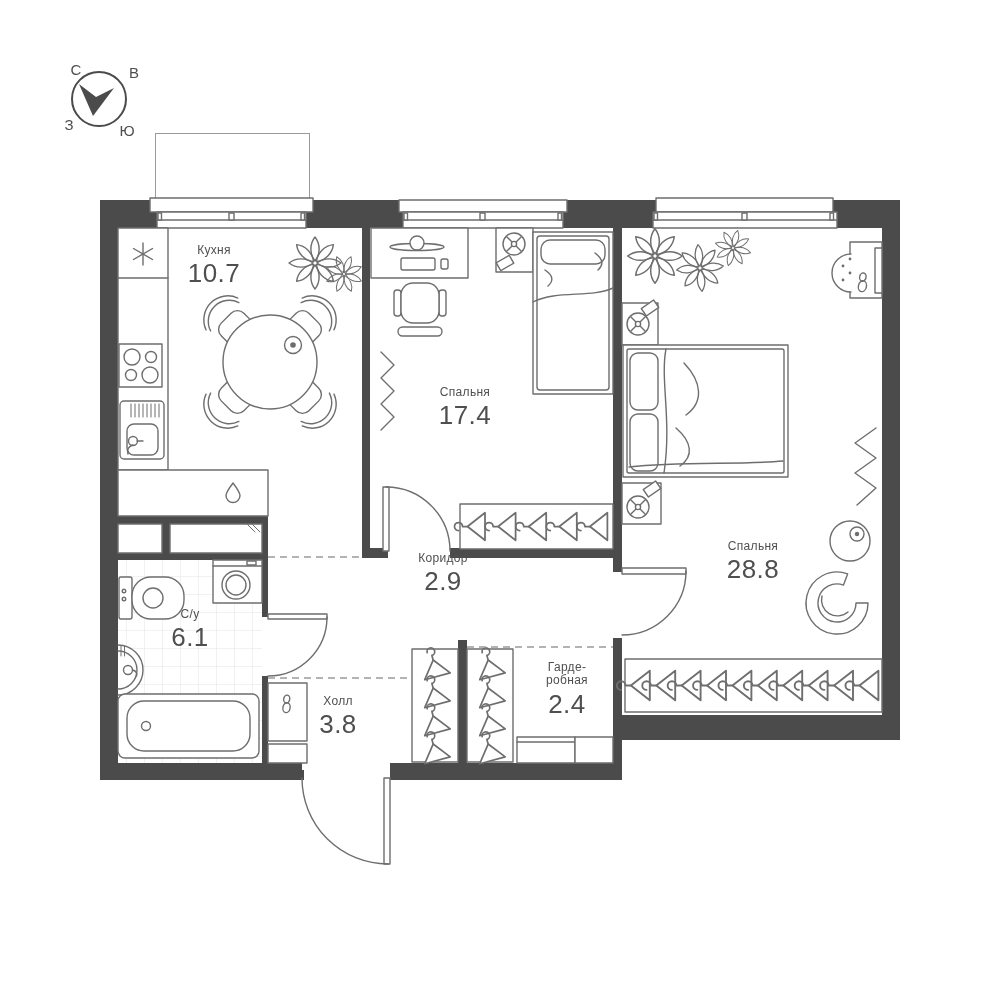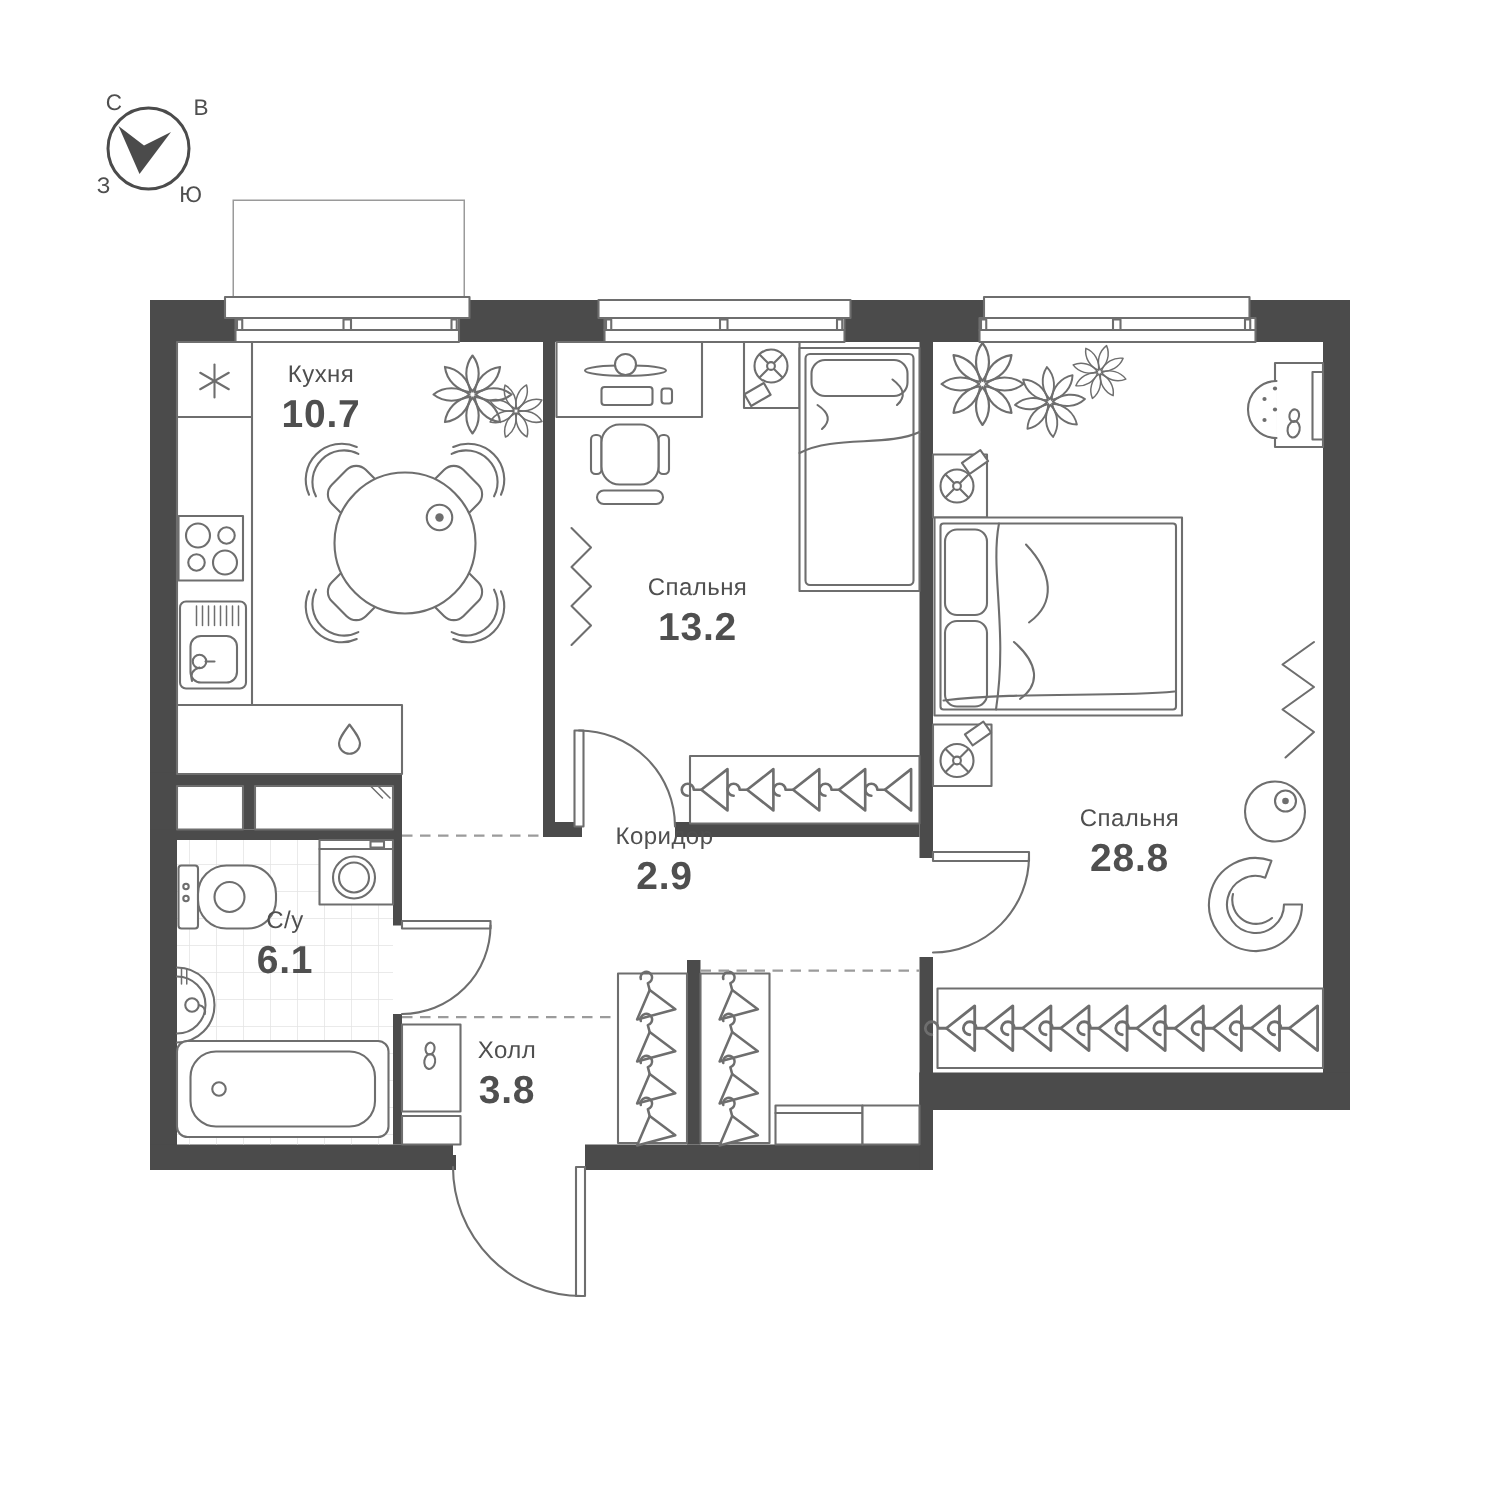--- a/index.html
+++ b/index.html
@@ -12,22 +12,22 @@
   .balcony{position:absolute;border:1.5px solid #9a9a9a;z-index:1;background:#fff;}
   svg.overlay{position:absolute;left:0;top:0;z-index:3;}
   .furn{stroke:var(--line);}
   .dashline path{stroke:var(--dash);stroke-dasharray:7 5;stroke-width:1.5;fill:none;}
   .tilepath{stroke:var(--tile);}
   .compassln{stroke:var(--wall);fill:none;}
   .compassfill{fill:var(--wall);stroke:none;}
   .dotfill{fill:var(--line);stroke:none;}
   .label{position:absolute;transform:translate(-50%,-50%);text-align:center;
          color:var(--text);z-index:5;line-height:1.12;white-space:nowrap;}
-  .label .name{font-size:16px;font-weight:400;letter-spacing:.3px;text-align:center;}
-  .label .area{font-size:26px;font-weight:700;margin-top:2px;letter-spacing:.5px;}
+  .label .name{font-size:12px;font-weight:400;letter-spacing:.3px;text-align:center;}
+  .label .area{font-size:26px;font-weight:400;margin-top:2px;letter-spacing:.5px;}
   .compass-letter{position:absolute;z-index:5;transform:translate(-50%,-50%);
          font-size:15px;color:var(--text);}
 </style>
 </head>
 <body>
 
 <div class="plan">
 
   <div class="balcony" style="left:155px;top:133px;width:153px;height:67px;"></div>
 
@@ -376,32 +376,37 @@
   <span class="compass-letter" style="left:134px;top:72px;">В</span>
   <span class="compass-letter" style="left:69px;top:124px;">З</span>
   <span class="compass-letter" style="left:127px;top:130px;">Ю</span>
 
   <div class="label" style="left:214px;top:266px;">
     <div class="name">Кухня</div>
     <div class="area">10.7</div>
   </div>
   <div class="label" style="left:465px;top:408px;">
     <div class="name">Спальня</div>
-    <div class="area">13.2</div>
+    <div class="area">17.4</div>
   </div>
   <div class="label" style="left:753px;top:562px;">
     <div class="name">Спальня</div>
     <div class="area">28.8</div>
   </div>
   <div class="label" style="left:190px;top:630px;">
     <div class="name">С/у</div>
     <div class="area">6.1</div>
   </div>
   <div class="label" style="left:443px;top:574px;">
     <div class="name">Коридор</div>
     <div class="area">2.9</div>
   </div>
   <div class="label" style="left:338px;top:717px;">
     <div class="name">Холл</div>
     <div class="area">3.8</div>
   </div>
+  <div class="label" style="left:567px;top:690px;">
+    <div class="name">Гарде-</div>
+    <div class="name">робная</div>
+    <div class="area">2.4</div>
+  </div>
 
 </div>
 
 </body></html>

